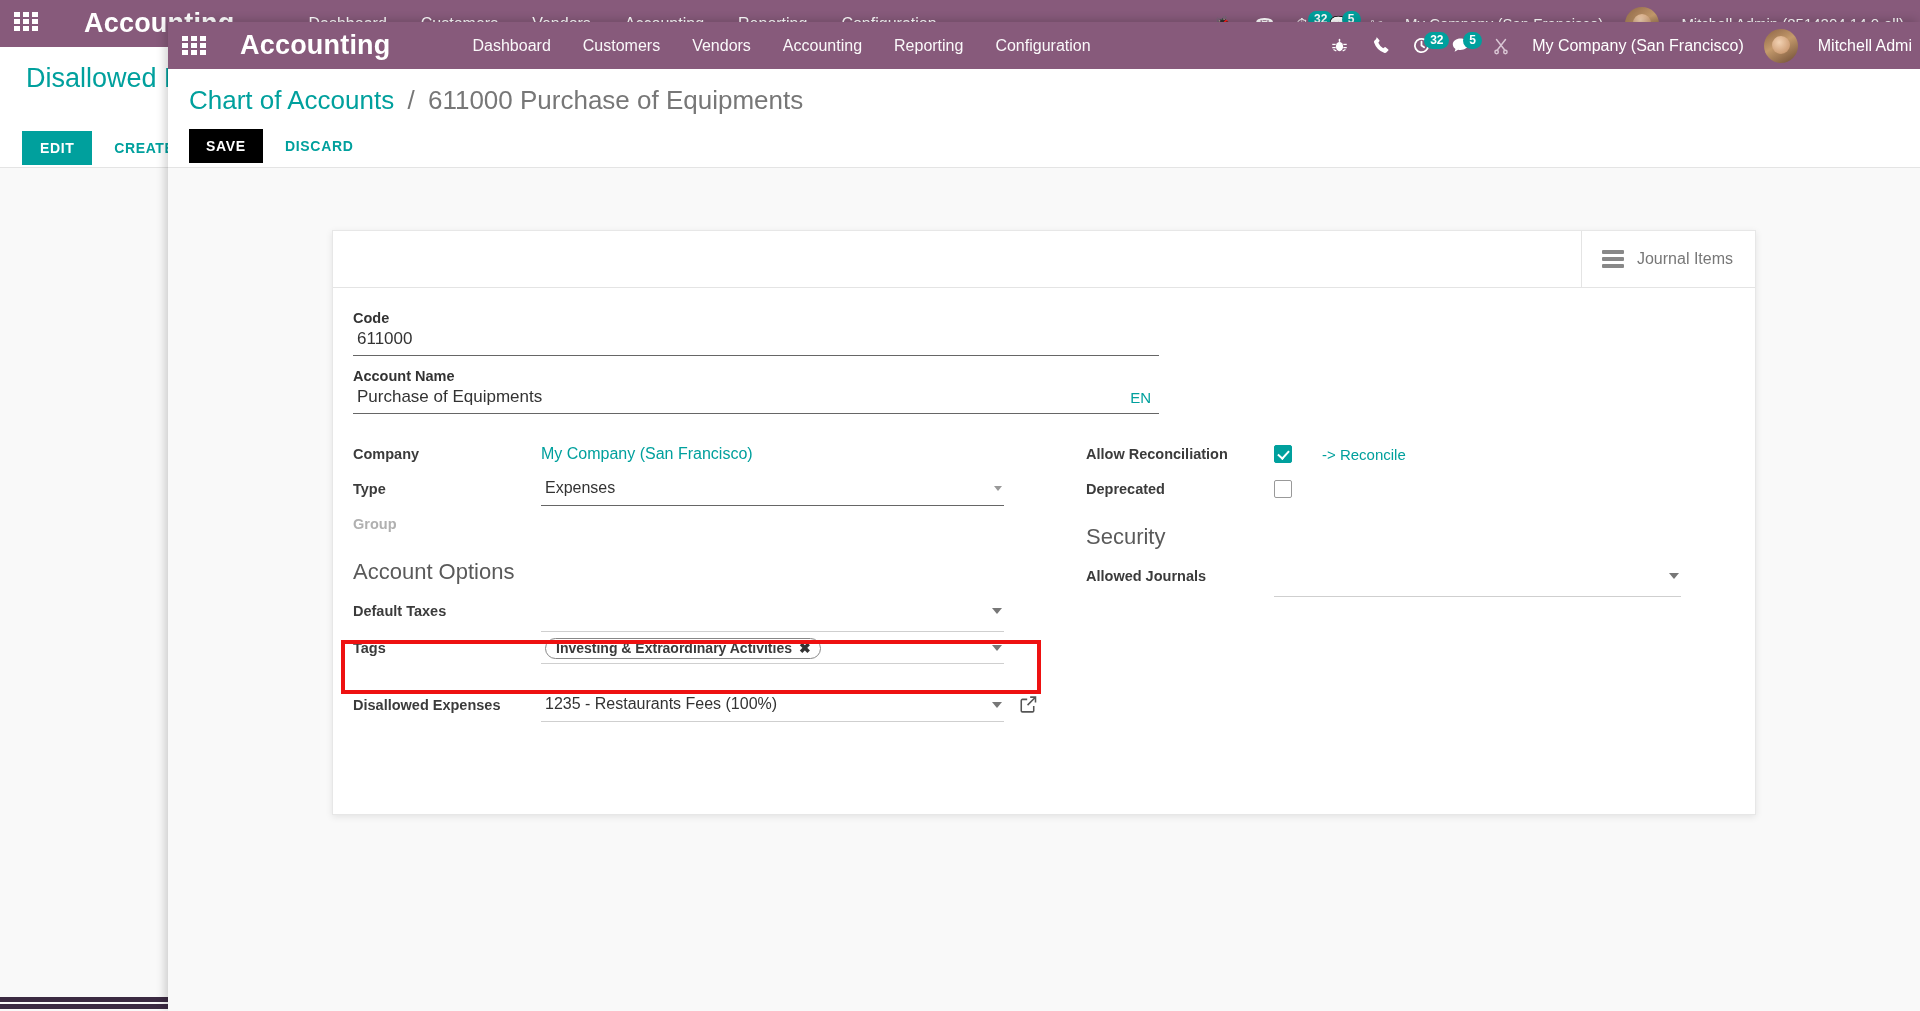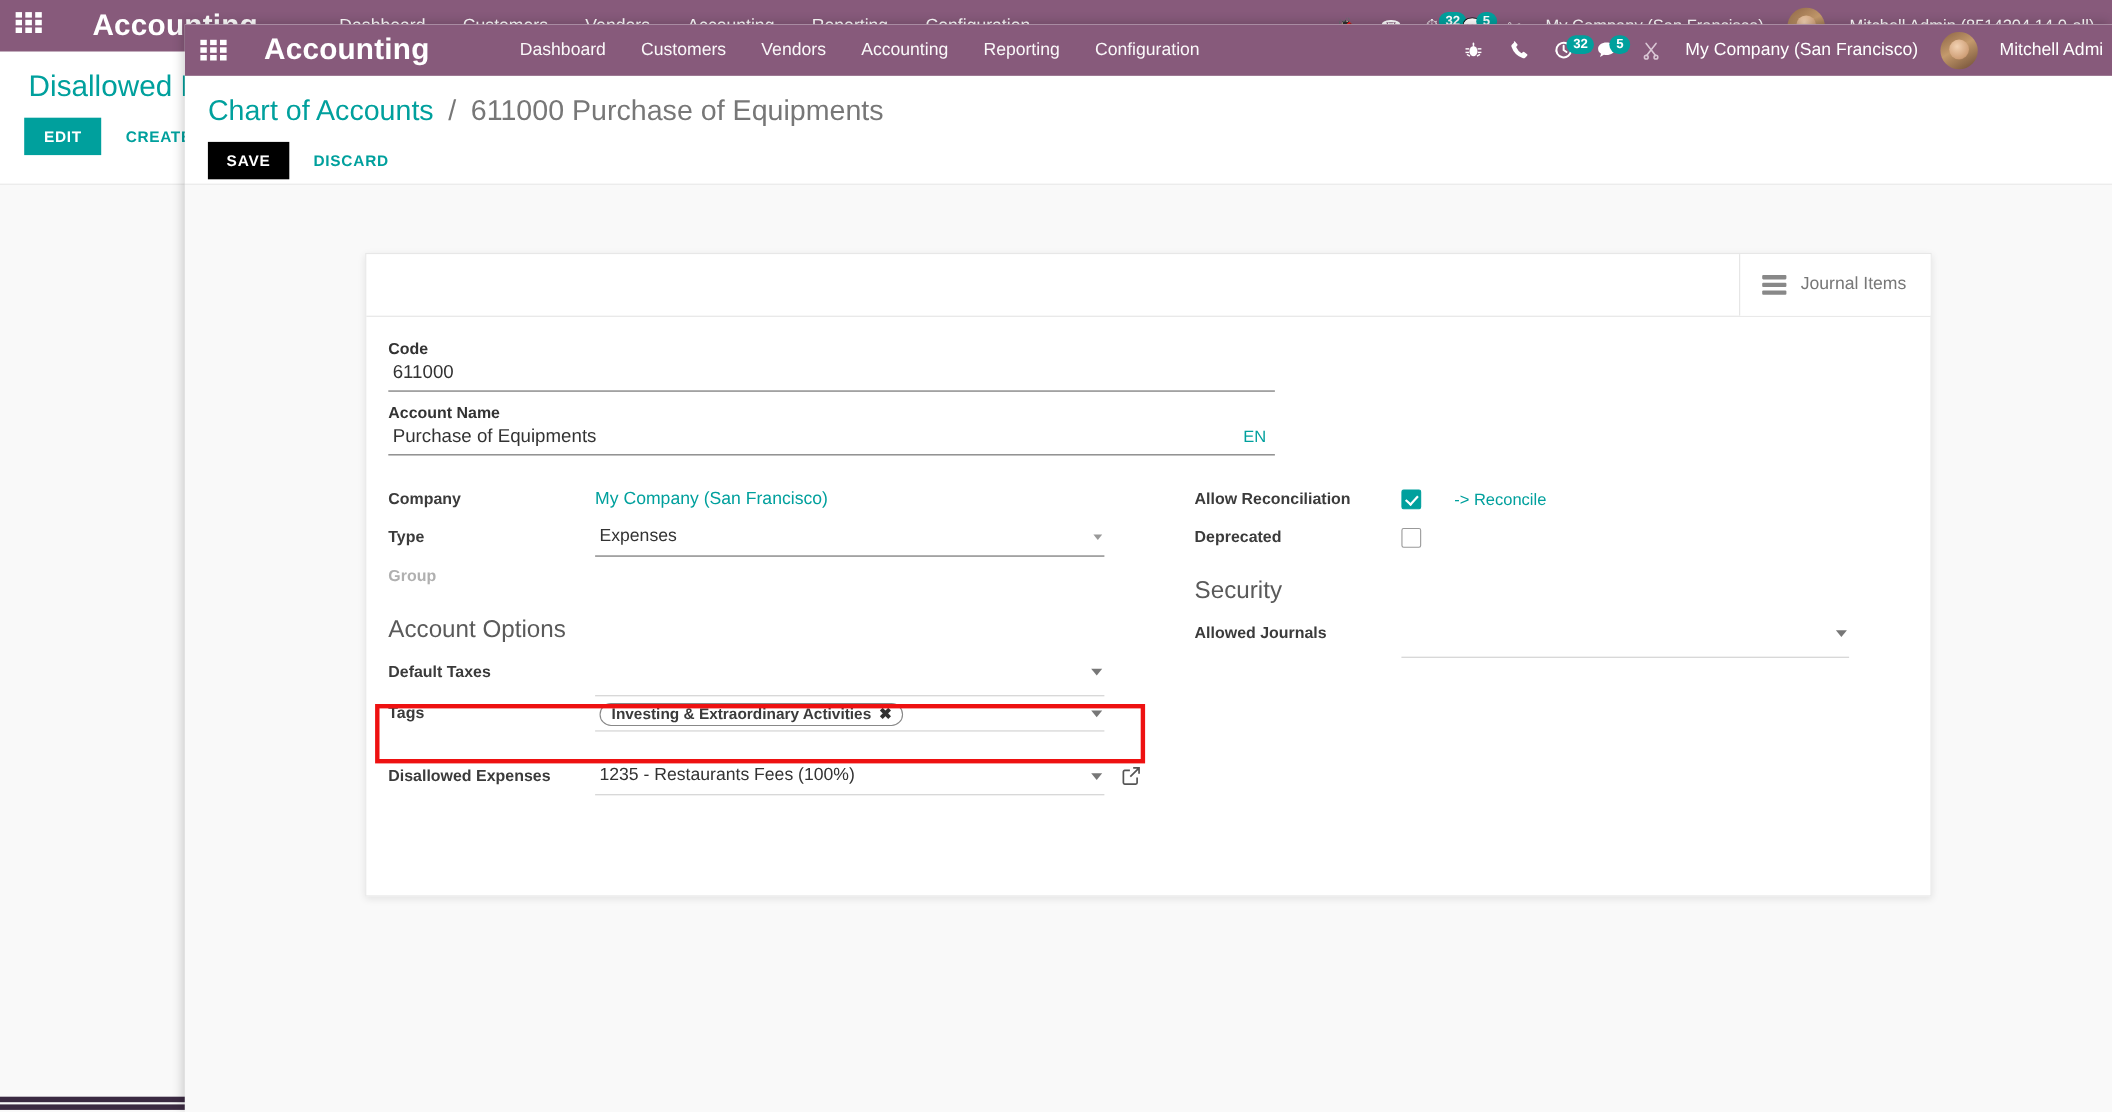--- a/index.html
+++ b/index.html
@@ -31,21 +31,21 @@
   .bg-menu { display: flex; margin-left: 74px; gap: 34px; font-size: 16px; }
   .bg-right {
     position: absolute; right: 16px; top: 0; height: 47px;
     display: flex; align-items: center; gap: 22px; font-size: 15px;
   }
   .bg-content { position: absolute; left: 0; top: 47px; width: 1920px; bottom: 0; background: #ffffff; }
   .bg-title {
     position: absolute; left: 26px; top: 16px;
     font-size: 27px; color: #00A09D; white-space: nowrap;
   }
-  .bg-btnrow { position: absolute; left: 22px; top: 60px; display: flex; align-items: center; gap: 8px; }
+  .bg-btnrow { position: absolute; left: 22px; top: 84px; display: flex; align-items: center; gap: 8px; }
   .bg-edit {
     background: #00A09D; color: #fff; border: none;
     font-size: 14px; font-weight: bold; letter-spacing: .6px;
     padding: 9px 18px; font-family: inherit; cursor: pointer;
   }
   .bg-create {
     background: transparent; color: #00A09D; border: none;
     font-size: 14px; font-weight: bold; letter-spacing: .6px;
     padding: 9px 14px; font-family: inherit; cursor: pointer;
   }

